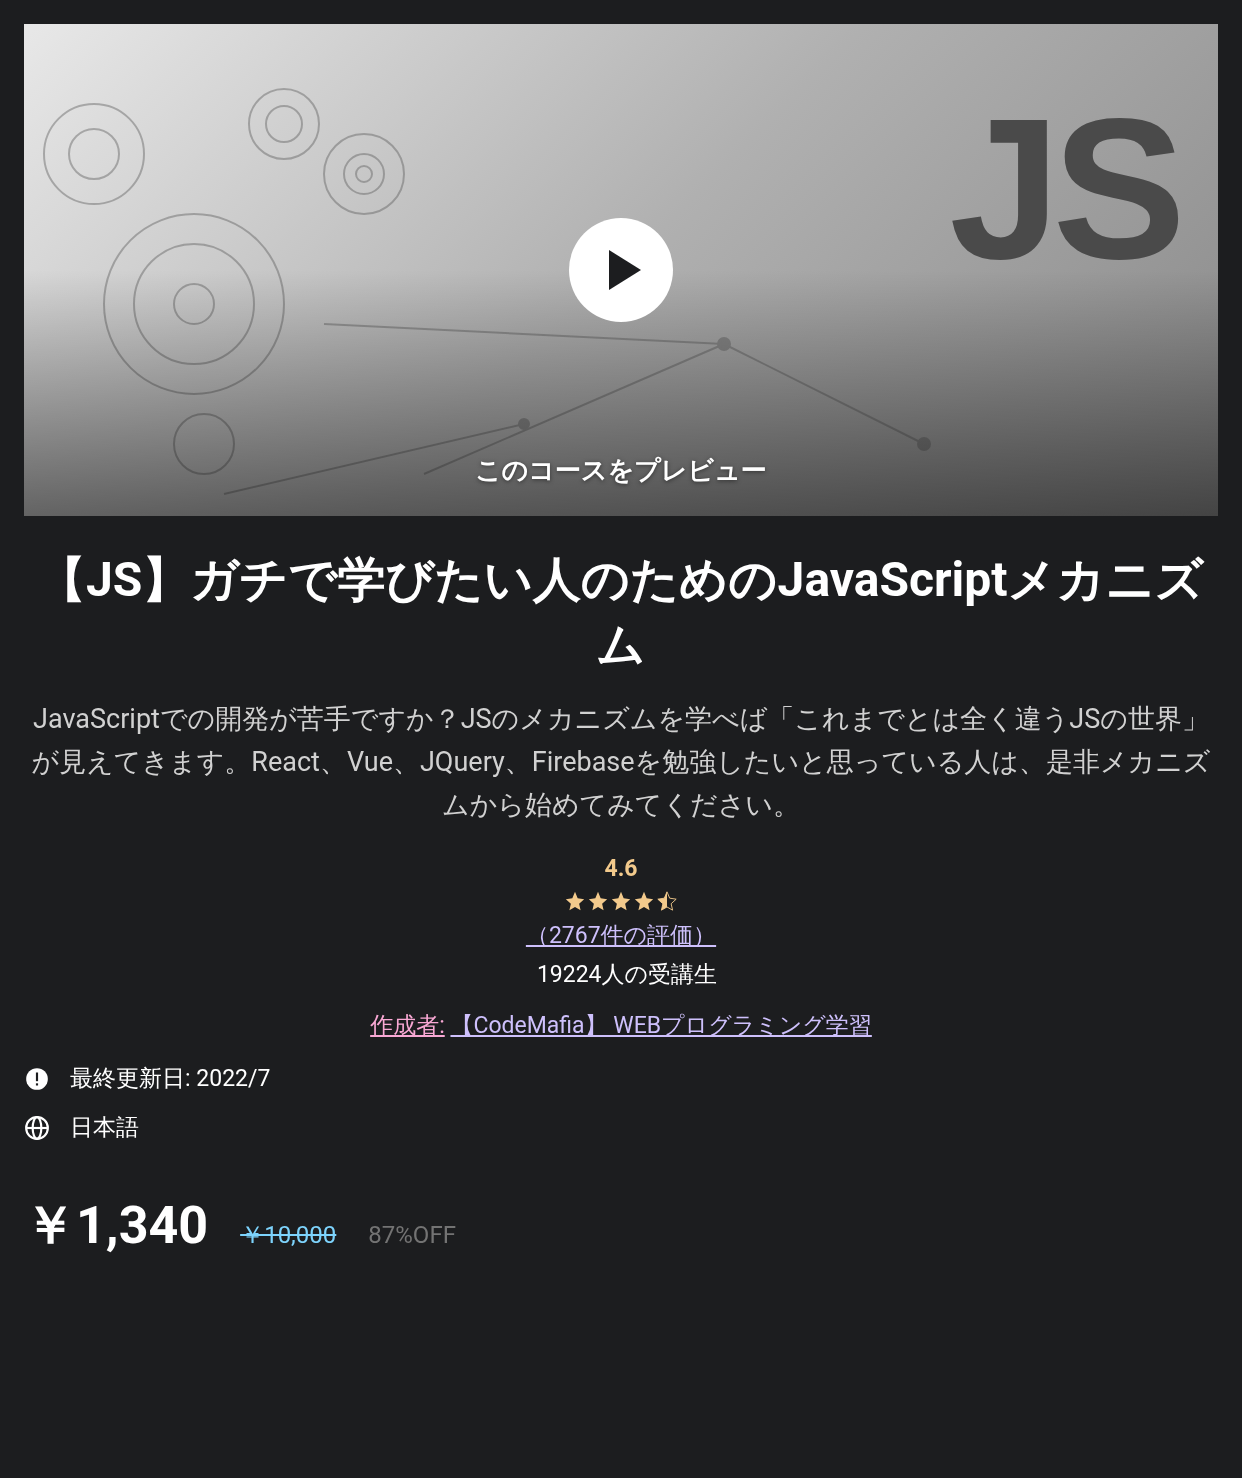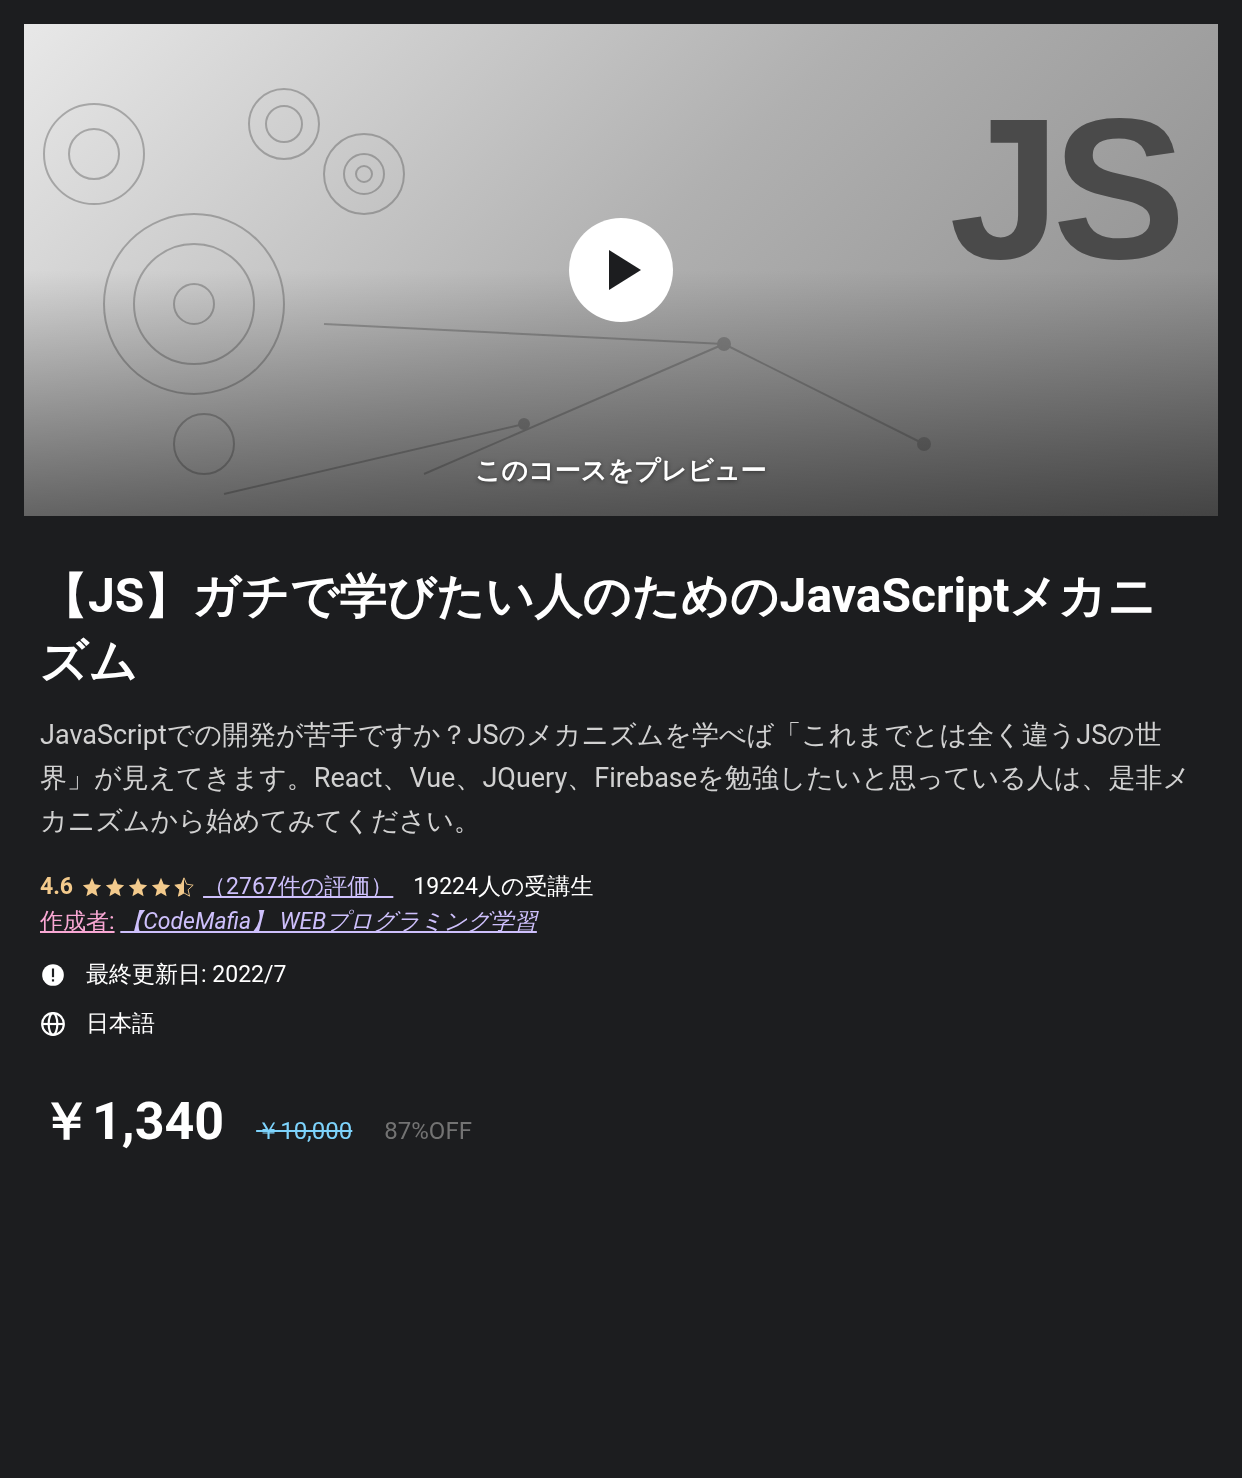--- a/index.html
+++ b/index.html
@@ -60,50 +60,51 @@
   font-size: 26px;
   font-weight: 700;
   color: #fff;
   text-shadow: 0 1px 4px rgba(0,0,0,0.5);
 }
 .gradient-overlay {
   position: absolute;
   inset: 0;
   background: linear-gradient(to bottom, transparent 50%, rgba(0,0,0,0.5) 100%);
 }
-.content { padding: 40px; }
+.content { padding: 24px; text-align: center; }
 .title {
   font-size: 48px;
   font-weight: 700;
   line-height: 1.35;
   margin-top: 8px;
   margin-bottom: 20px;
 }
 .description {
   font-size: 27px;
   line-height: 1.6;
   color: #d1d1d1;
   margin-bottom: 28px;
 }
 .rating-row {
   display: flex;
   align-items: center;
   gap: 8px;
   font-size: 23px;
-  margin-bottom: 4px;
+  margin-bottom: 20px;
   flex-wrap: wrap;
+  flex-direction: column;
 }
 .rating-value { color: #f3ca8c; font-weight: 700; }
 .stars { display: flex; gap: 1px; }
 .star { width: 22px; height: 22px; }
 .reviews-link { color: #cec0fc; text-decoration: underline; }
 .students { color: #fff; margin-left: 12px; }
 .author-row { font-size: 23px; margin-bottom: 22px; }
 .author-label { color: #f9a8d4; text-decoration: underline; }
-.author-link { color: #cec0fc; text-decoration: underline; font-style: italic; }
+.author-link { color: #cec0fc; text-decoration: underline; }
 .meta-row {
   display: flex;
   align-items: center;
   gap: 20px;
   font-size: 23px;
   margin-bottom: 18px;
 }
 .icon-circle { width: 26px; height: 26px; flex-shrink: 0; }
 .price-row {
   display: flex;

